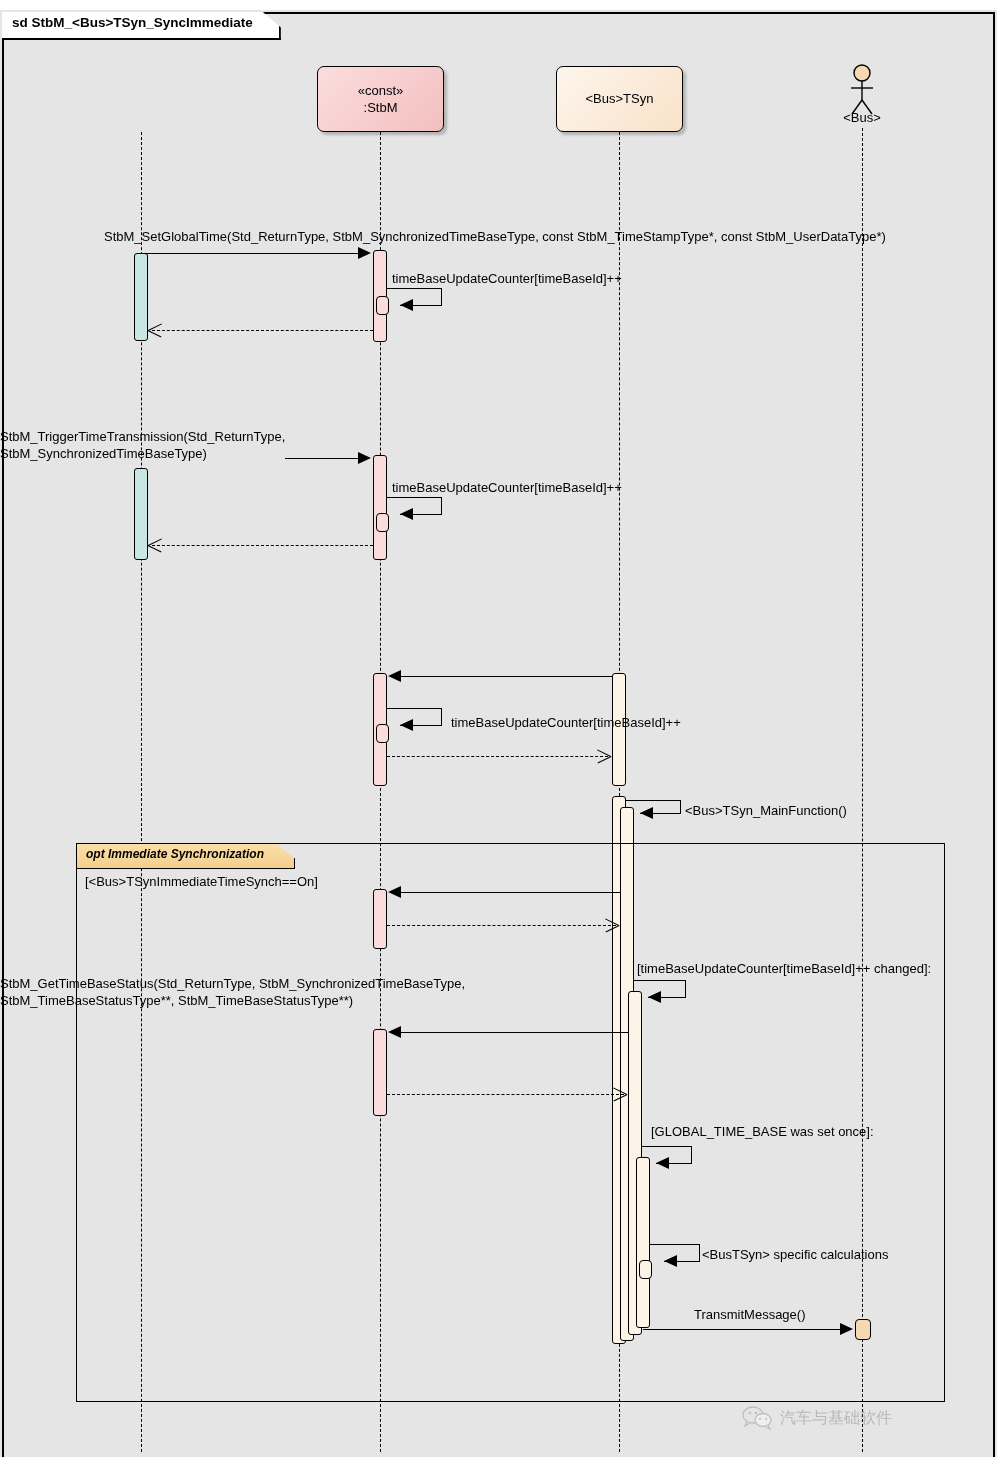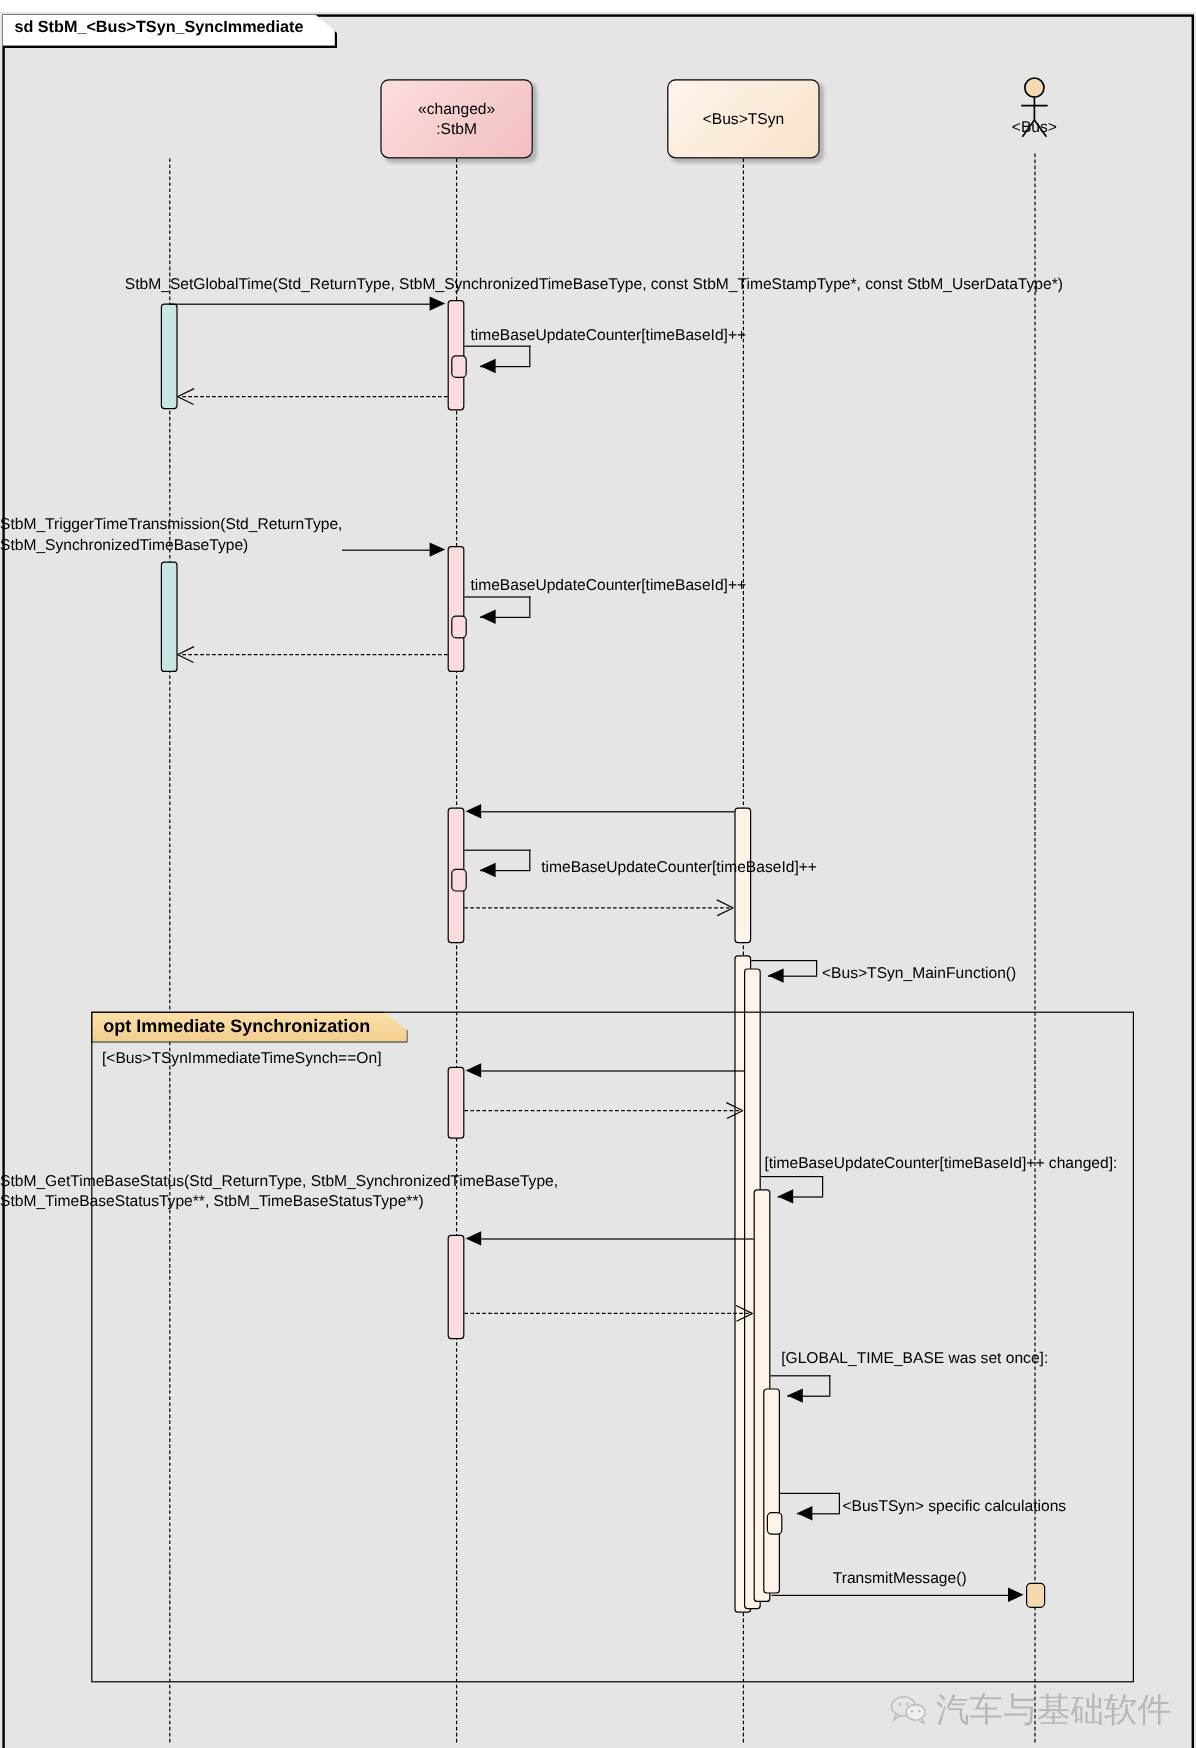--- a/index.html
+++ b/index.html
@@ -61,57 +61,57 @@
 
   
   .lbl{position:absolute;font-size:13px;color:#000;line-height:1.33;white-space:pre;color:#000;}
   .lbl.right{text-align:left;}
   .lbl.center{text-align:center;}
 
   
   .opt-frame{position:absolute;border:1.6px solid #000;box-sizing:border-box;background:transparent;}
   .opt-tab{position:absolute;box-sizing:border-box;
     background:linear-gradient(to bottom,#fbdfa8,#f3cf8e);
-    border:1.4px solid #000;font-weight:bold;font-size:15px;color:#000;
+    border:1.4px solid #000;font-weight:bold;font-size:12px;color:#000;
     padding:3px 30px 3px 9px;white-space:nowrap;
-    clip-path:polygon(0 0,calc(100% - 20px) 0,100% 60%,100% 100%,0 100%);}
+    clip-path:polygon(0 0,calc(100% - 20px) 0,100% 60%,100% 100%,0 100%);font-style:italic;}
   .opt-guard{position:absolute;font-size:13px;color:#000;white-space:nowrap;}
 
   
   .watermark{position:absolute;display:flex;align-items:center;gap:8px;opacity:.42;}
-  .wm-text{font-size:28px;color:#7a7a7a;white-space:nowrap;font-family:"DejaVu Sans",sans-serif;}
+  .wm-text{font-size:16px;color:#7a7a7a;white-space:nowrap;font-family:"DejaVu Sans",sans-serif;}
 </style>
 </head>
 <body>
 
 <div id="diagram">
 
   <div class="frame" style="left:2px;top:2px;width:993px;height:1453px;"></div>
   <div class="frame-label" style="left:2px;top:2px;height:28px;">sd StbM_&lt;Bus&gt;TSyn_SyncImmediate</div>
 
 
   <div class="head" style="left:317px;top:56px;width:127px;height:66px;background:linear-gradient(135deg,#fbdddd,#f3bfbf);">
-    <span>«changed»</span>
+    <span>«const»</span>
     <span>:StbM</span>
   </div>
 
   <div class="head" style="left:556px;top:56px;width:127px;height:66px;background:linear-gradient(135deg,#fdf5ec,#f9e2c9);">
     <span>&lt;Bus&gt;TSyn</span>
   </div>
 
   <div class="actor" style="left:838px;top:54px;width:48px;height:52px;">
     <svg width="48" height="52" viewBox="0 0 48 52">
       <circle cx="24" cy="9" r="8" fill="#f6d9b0" stroke="#000" stroke-width="1.4"></circle>
       <line x1="24" y1="17" x2="24" y2="36" stroke="#000" stroke-width="1.4"></line>
       <line x1="13" y1="24" x2="35" y2="24" stroke="#000" stroke-width="1.4"></line>
       <line x1="24" y1="36" x2="14" y2="50" stroke="#000" stroke-width="1.4"></line>
       <line x1="24" y1="36" x2="34" y2="50" stroke="#000" stroke-width="1.4"></line>
     </svg>
   </div>
-  <div class="actor-label" style="left:812px;top:88px;width:100px;">&lt;Bus&gt;</div>
+  <div class="actor-label" style="left:812px;top:100px;width:100px;">&lt;Bus&gt;</div>
 
   <div class="lifeline" style="left:141px;top:122px;height:1320px;"></div>
   <div class="lifeline" style="left:380px;top:122px;height:1320px;"></div>
   <div class="lifeline" style="left:619px;top:122px;height:1320px;"></div>
   <div class="lifeline" style="left:862px;top:118px;height:1324px;"></div>
 
   <div class="lbl" style="left:104px;top:218px;">StbM_SetGlobalTime(Std_ReturnType, StbM_SynchronizedTimeBaseType, const StbM_TimeStampType*, const StbM_UserDataType*)</div>
 
   <div class="act act-upper" style="left:134px;top:243px;width:14px;height:88px;"></div>
   <div class="act act-stbm" style="left:373px;top:240px;width:14px;height:92px;"></div>

